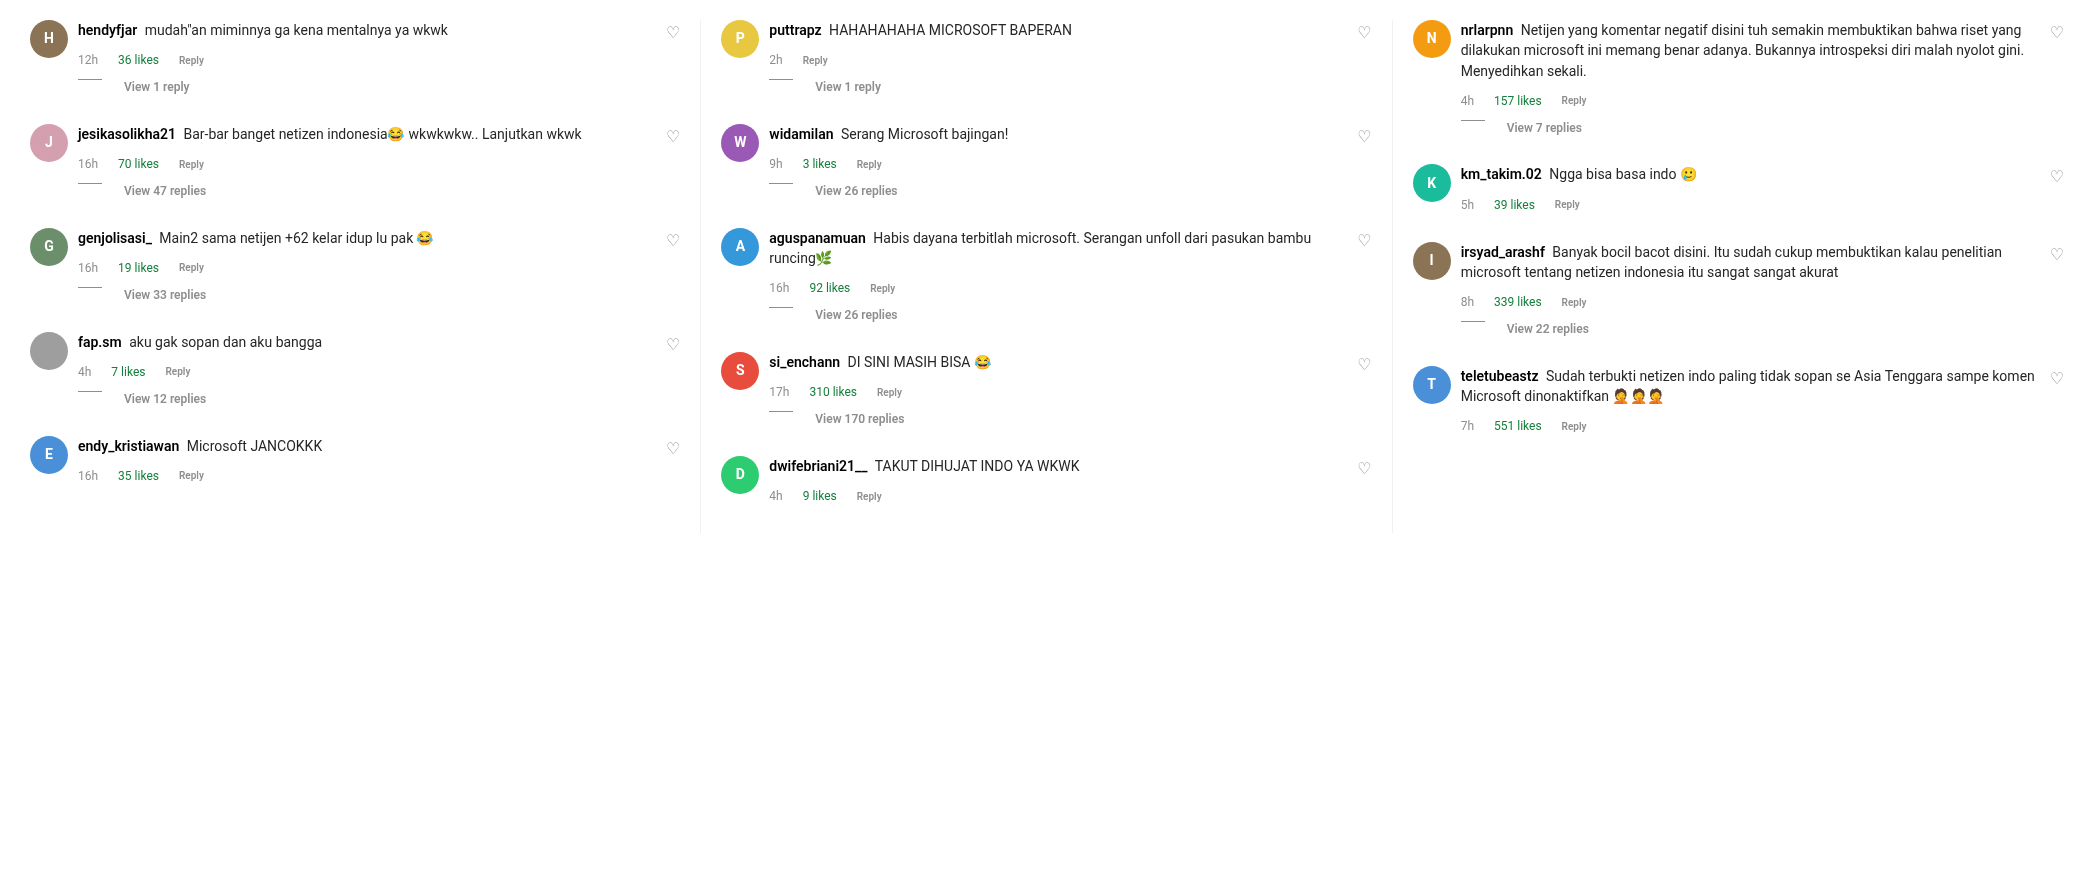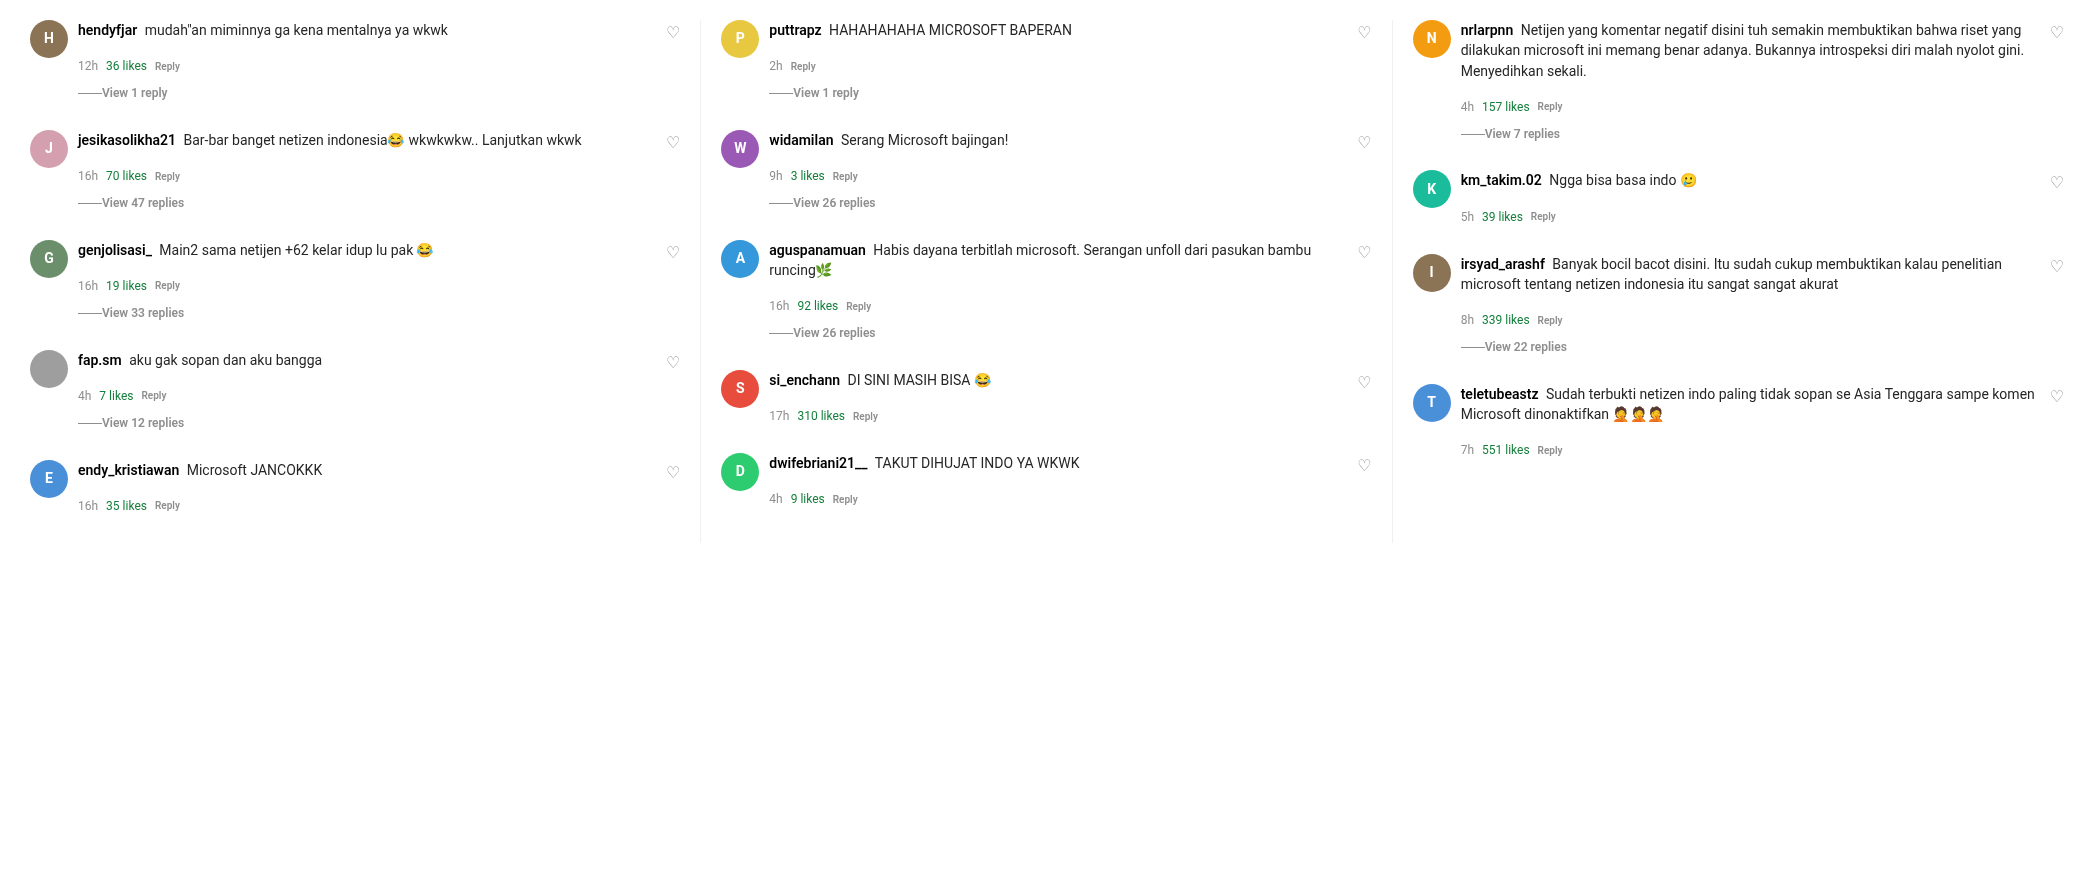--- a/index.html
+++ b/index.html
@@ -68,44 +68,44 @@
       color: #262626;
     }
     .comment-username {
       font-weight: 600;
       color: #000000;
       margin-right: 4px;
     }
     .comment-meta {
       display: flex;
       align-items: center;
-      gap: 8px;
-      margin-top: 18px;
+      gap: 20px;
+      margin-top: 12px;
       color: #8e8e8e;
       font-size: 12px;
     }
     .comment-meta .time { color: #8e8e8e; }
     .comment-meta .likes { color: #15803d; }
     .comment-meta .reply-btn {
       font-weight: 600;
       color: #8e8e8e;
       cursor: pointer;
       font-size: 10px;
     }
     .heart-btn {
       margin-left: auto;
       color: #8e8e8e;
       font-size: 16px;
       cursor: pointer;
       padding-top: 2px;
     }
     .view-replies {
       display: flex;
-      align-items: center;
-      gap: 0;
+      align-items: flex-start;
+      gap: 22px;
       margin-top: 10px;
       margin-left: 48px;
       color: #8e8e8e;
       font-size: 12px;
       font-weight: 600;
       cursor: pointer;
     }
     .view-replies-line {
       width: 24px;
       height: 1px;
@@ -267,20 +267,24 @@
           <div class="comment-content">
             <div class="comment-text"><span class="comment-username">si_enchann</span> DI SINI MASIH BISA 😂</div>
             <div class="comment-meta">
               <span class="time">17h</span>
               <span class="likes">310 likes</span>
               <span class="reply-btn">Reply</span>
             </div>
           </div>
           <div class="heart-btn heart-icon"></div>
         </div>
+        <div class="view-replies">
+          <div class="view-replies-line"></div>
+          <span>View 170 replies</span>
+        </div>
       </div>
       <div class="comment-block">
         <div class="comment-row">
           <div class="avatar color10">D</div>
           <div class="comment-content">
             <div class="comment-text"><span class="comment-username">dwifebriani21__</span> TAKUT DIHUJAT INDO YA WKWK</div>
             <div class="comment-meta">
               <span class="time">4h</span>
               <span class="likes">9 likes</span>
               <span class="reply-btn">Reply</span>

